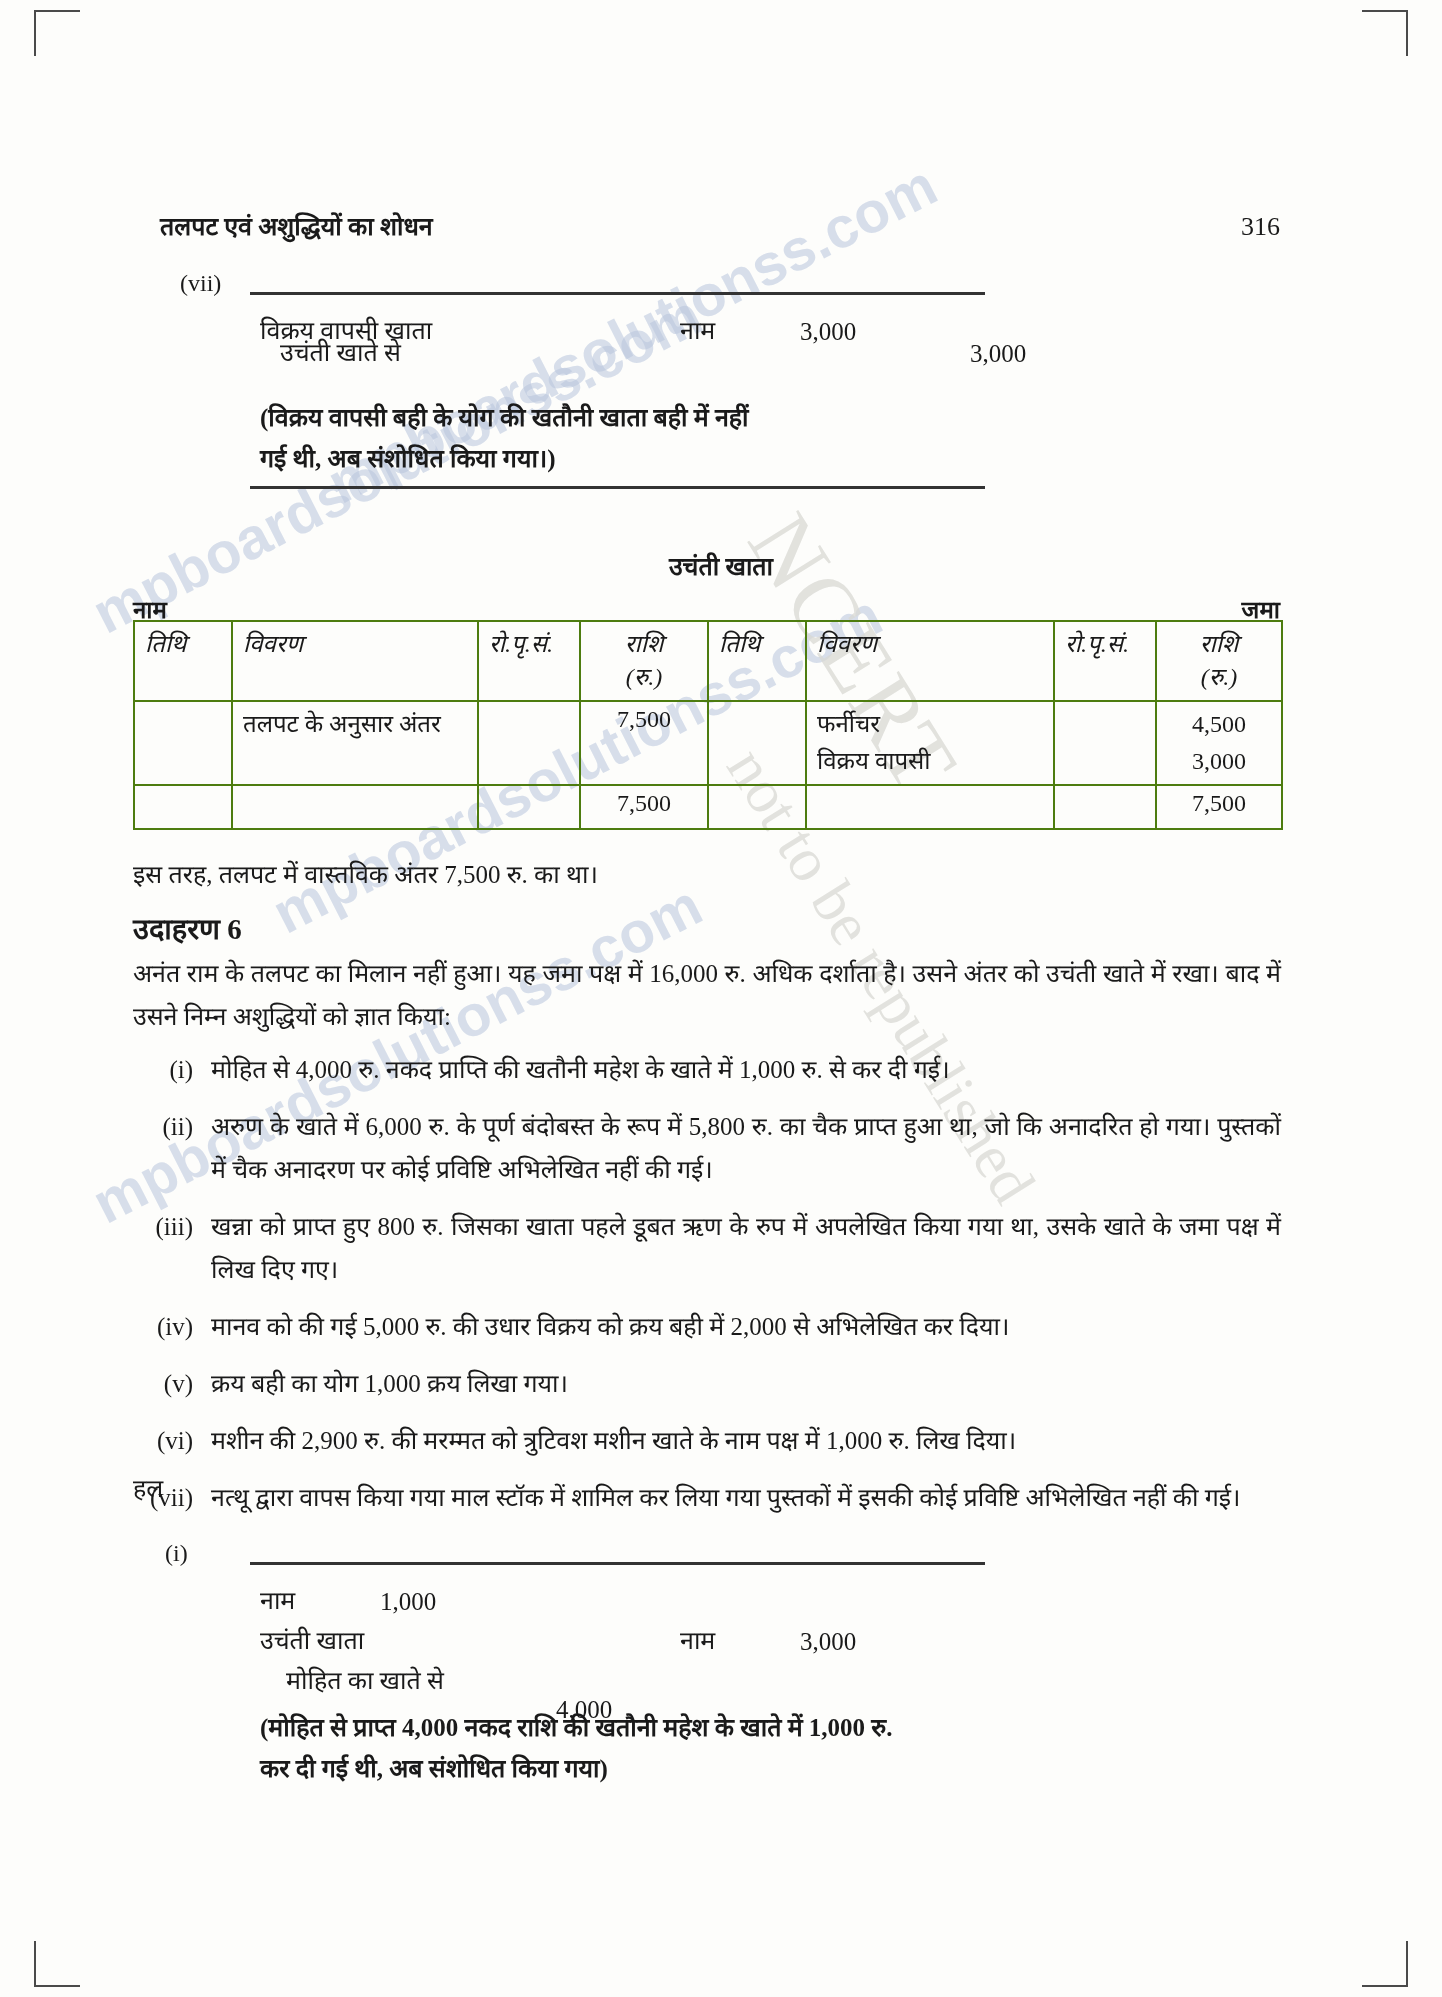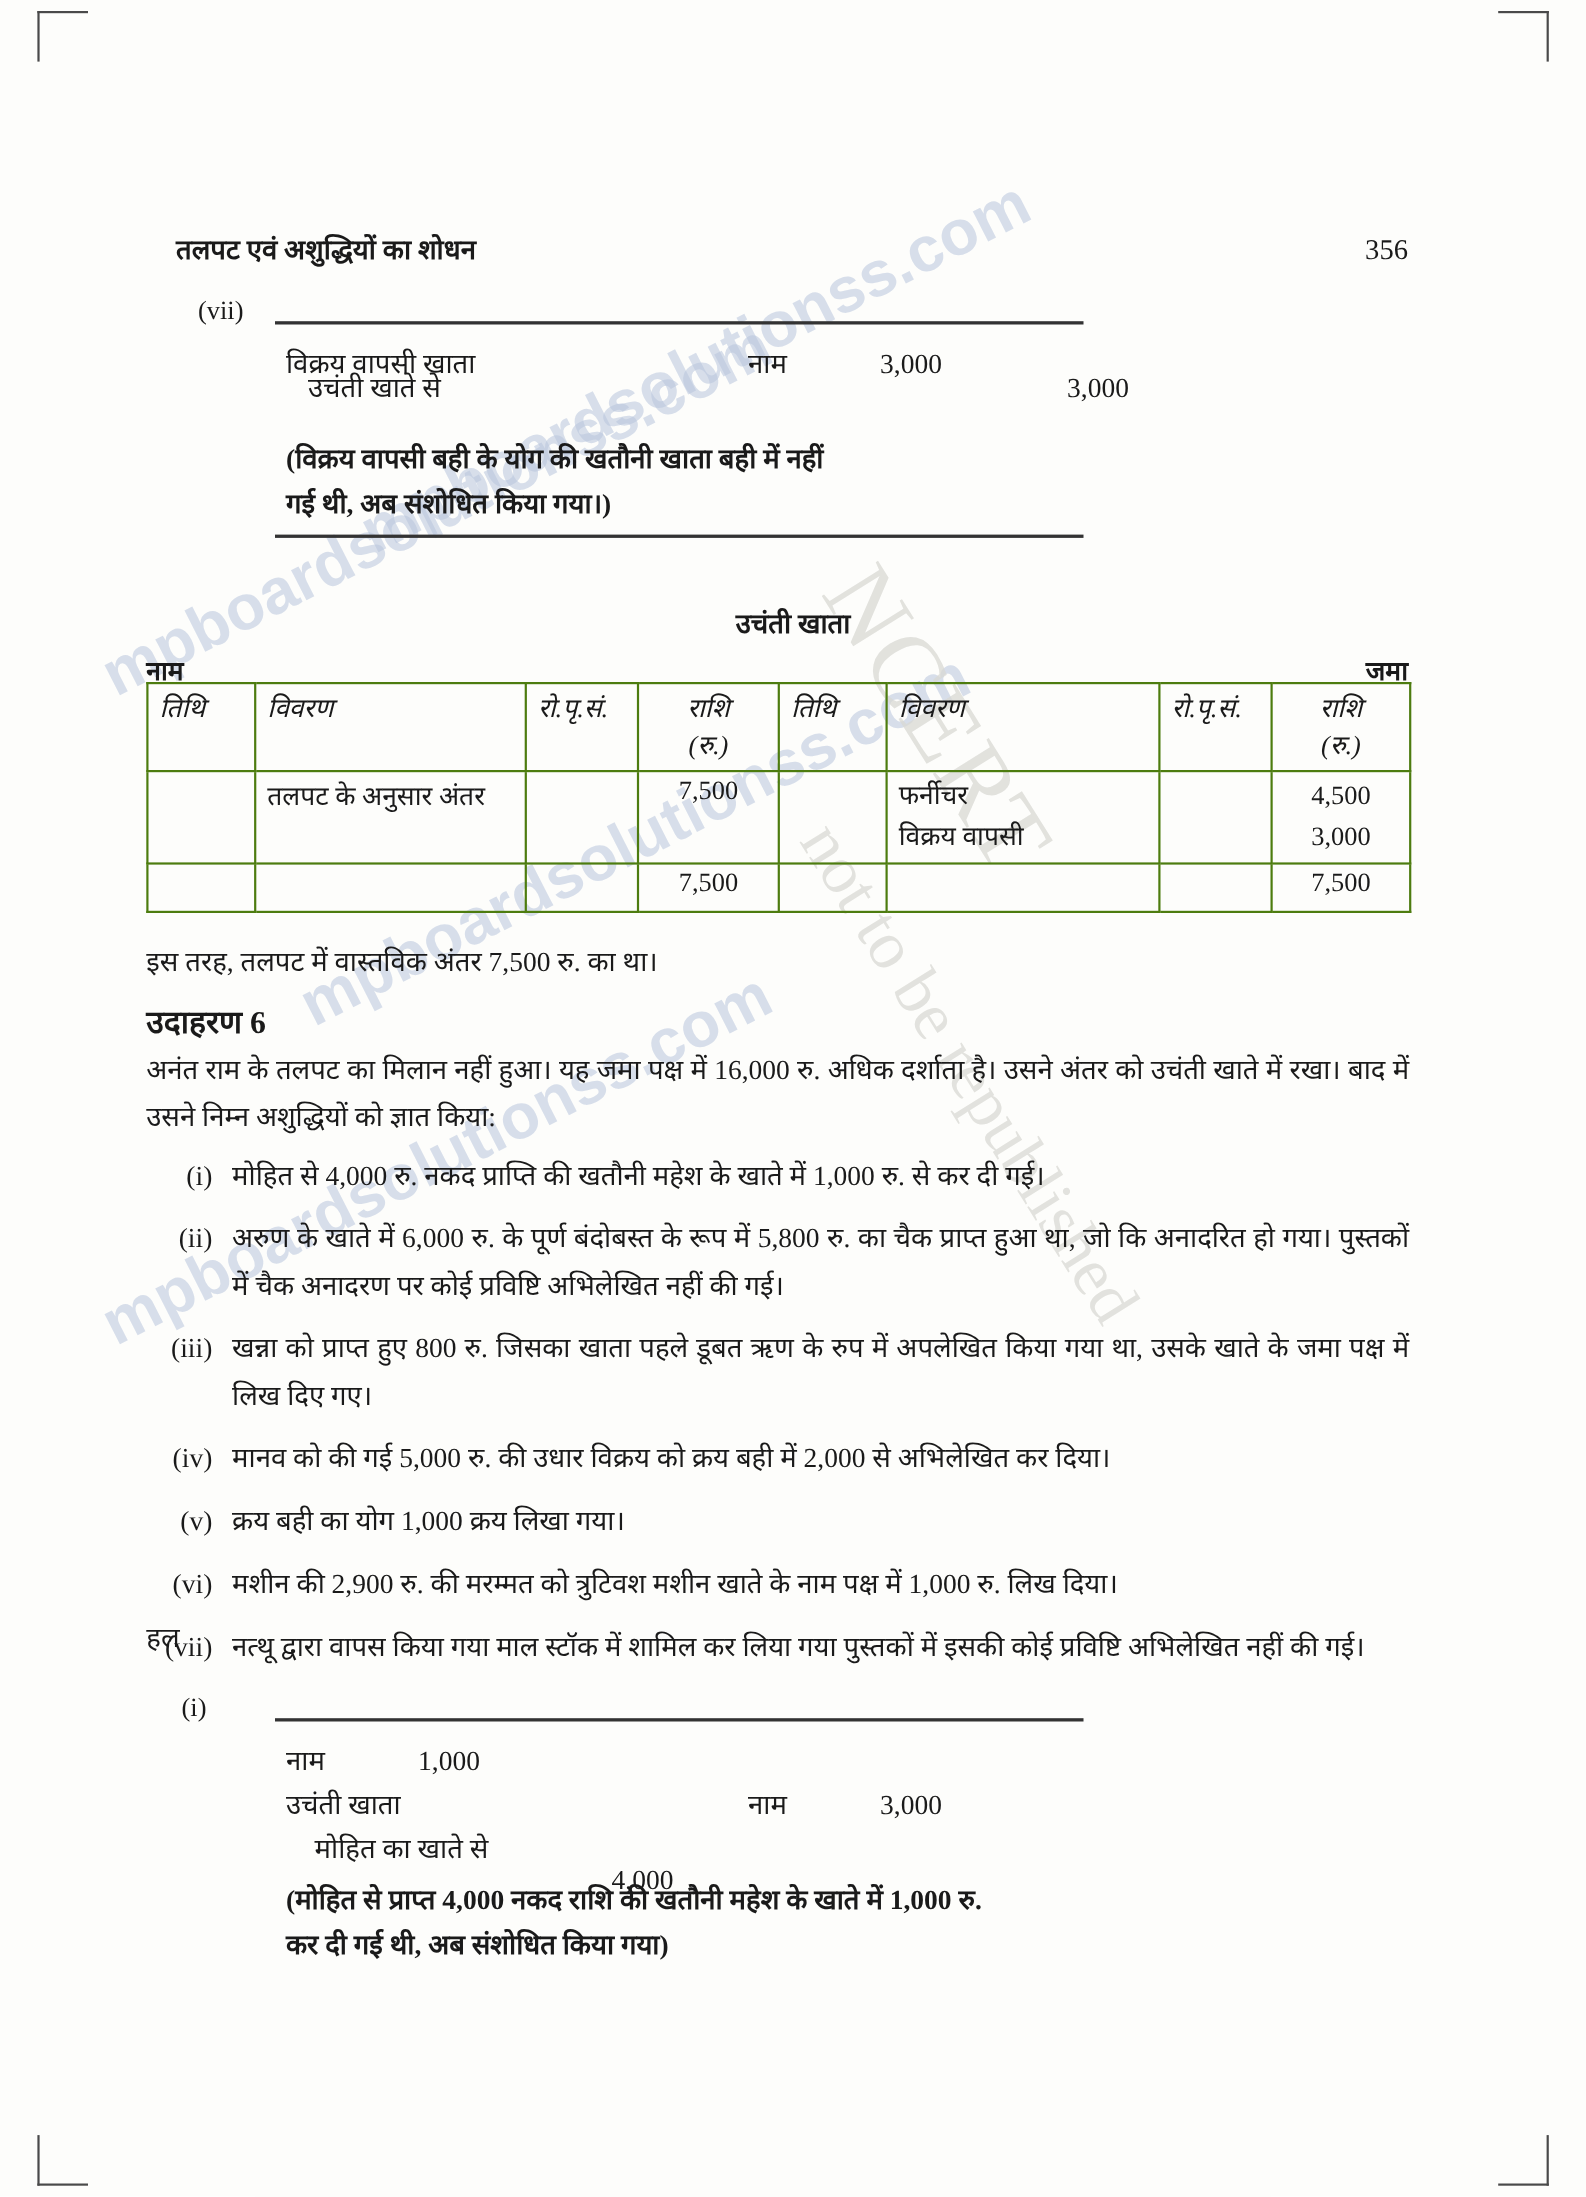--- a/index.html
+++ b/index.html
@@ -243,21 +243,21 @@
   <div class="wm wm-b">mpboardsolutionss.com</div>
   <div class="wm wm-c">mpboardsolutionss.com</div>
   <div class="wm wm-d">mpboardsolutionss.com</div>
   <div class="wm-ncert">NCERT</div>
   <div class="wm-notto">not to be republished</div>
 
   <div class="content">
 
     <div class="pg-header">
       <div class="chapter">तलपट एवं अशुद्धियों का शोधन</div>
-      <div class="pageno">356</div>
+      <div class="pageno">316</div>
     </div>
 
     <div class="jentry" style="top:270px; left:180px; width:1100px;">
       <div class="romanlbl">(vii)</div>
       <div class="jrule" style="left:70px; top:22px; width:735px;"></div>
 
       <div class="jrow" style="left:80px; top:42px;">
         <span class="acct">विक्रय वापसी खाता</span>
         <span class="dr">नाम</span>
         <span class="amt1">3,000</span>

